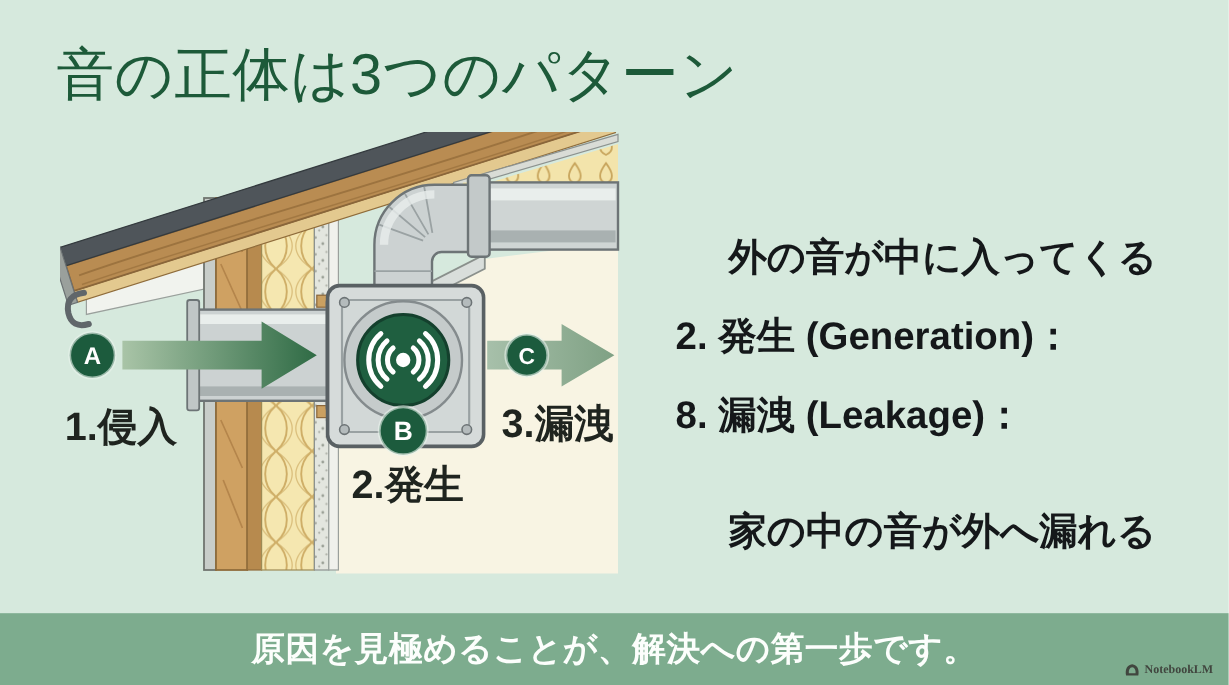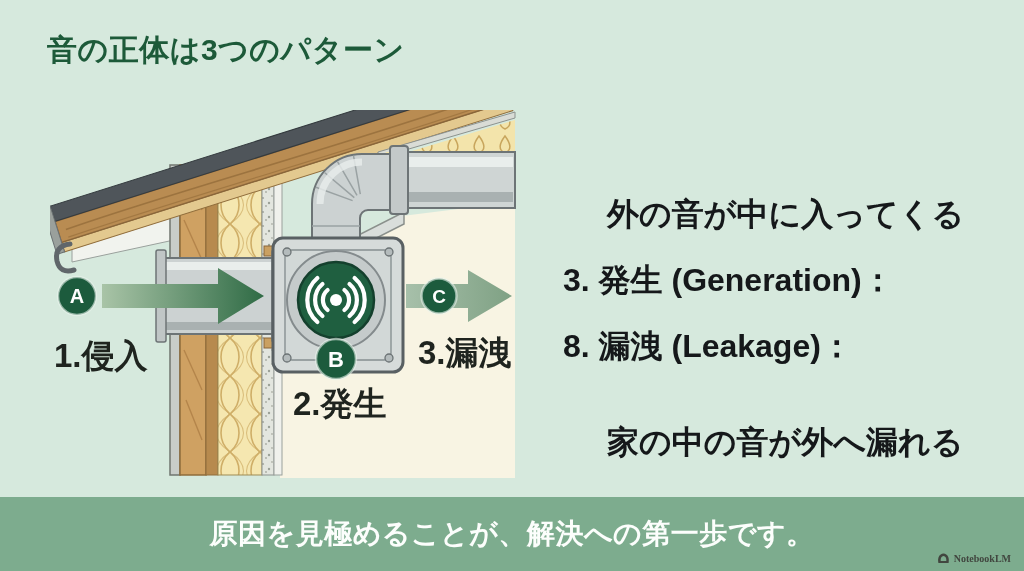--- a/index.html
+++ b/index.html
@@ -3,29 +3,29 @@
 <meta charset="utf-8">
 <style>
   html,body{margin:0;padding:0;}
   .slide{
     position:relative; width:1024px; height:571px; overflow:hidden;
     background:#d6e9dd;
     font-family:"Liberation Sans","DejaVu Sans",sans-serif;
   }
   .title{
     position:absolute; left:47px; top:30px;
-    font-size:30px; font-weight:700; color:#1d5a39; letter-spacing:0.5px;
+    font-size:48px; font-weight:400; color:#1d5a39; letter-spacing:0.5px;
     margin:0;
   }
   .diagram{ position:absolute; left:50px; top:110px; width:470px; height:375px; }
   .points{ position:absolute; left:563px; top:142px; width:450px; color:#15181a; }
   .point{ font-size:32px; font-weight:600; line-height:1.5; margin:0 0 18px 0; }
   .point .desc{ display:block; padding-left:44px;margin-top:48px; }
   .footer{
-    position:absolute; left:0; bottom:0; width:100%; height:74px;
+    position:absolute; left:0; bottom:0; width:100%; height:60px;
     background:#7dac8e; display:flex; align-items:center; justify-content:center;
   }
   .footer-text{ color:#fcfefc; font-size:28px; font-weight:700; letter-spacing:0.5px; }
   .watermark{
     position:absolute; right:13px; bottom:7px;
     display:flex; align-items:flex-start; gap:4px;
     color:#41463f; font-size:10px; font-weight:700;font-family:Liberation Serif, serif;
   }
   svg text{ font-family:"Liberation Sans","DejaVu Sans",sans-serif; }
 </style>
@@ -153,21 +153,21 @@
     <circle cx="286" cy="249" r="20" fill="#1c5b3d" stroke="#e9f3ec" stroke-opacity="0.6" stroke-width="2.5"></circle>
     <text x="286" y="257" font-size="22" font-weight="800" fill="#ffffff" text-anchor="middle">B</text>
     <text x="243" y="305" font-size="33" font-weight="800" fill="#1f241f">2.発生</text>
   </svg>
 
   <div class="points">
     <div class="point">
       <span class="desc">外の音が中に入ってくる</span>
     </div>
     <div class="point">
-      <span>3. 発生 (Generation)：</span>
+      <span>2. 発生 (Generation)：</span>
     </div>
     <div class="point">
       <span>8. 漏洩 (Leakage)：</span>
       <span class="desc">家の中の音が外へ漏れる</span>
     </div>
   </div>
 
   <div class="footer">
     <span class="footer-text">原因を見極めることが、解決への第一歩です。</span>
   </div>

